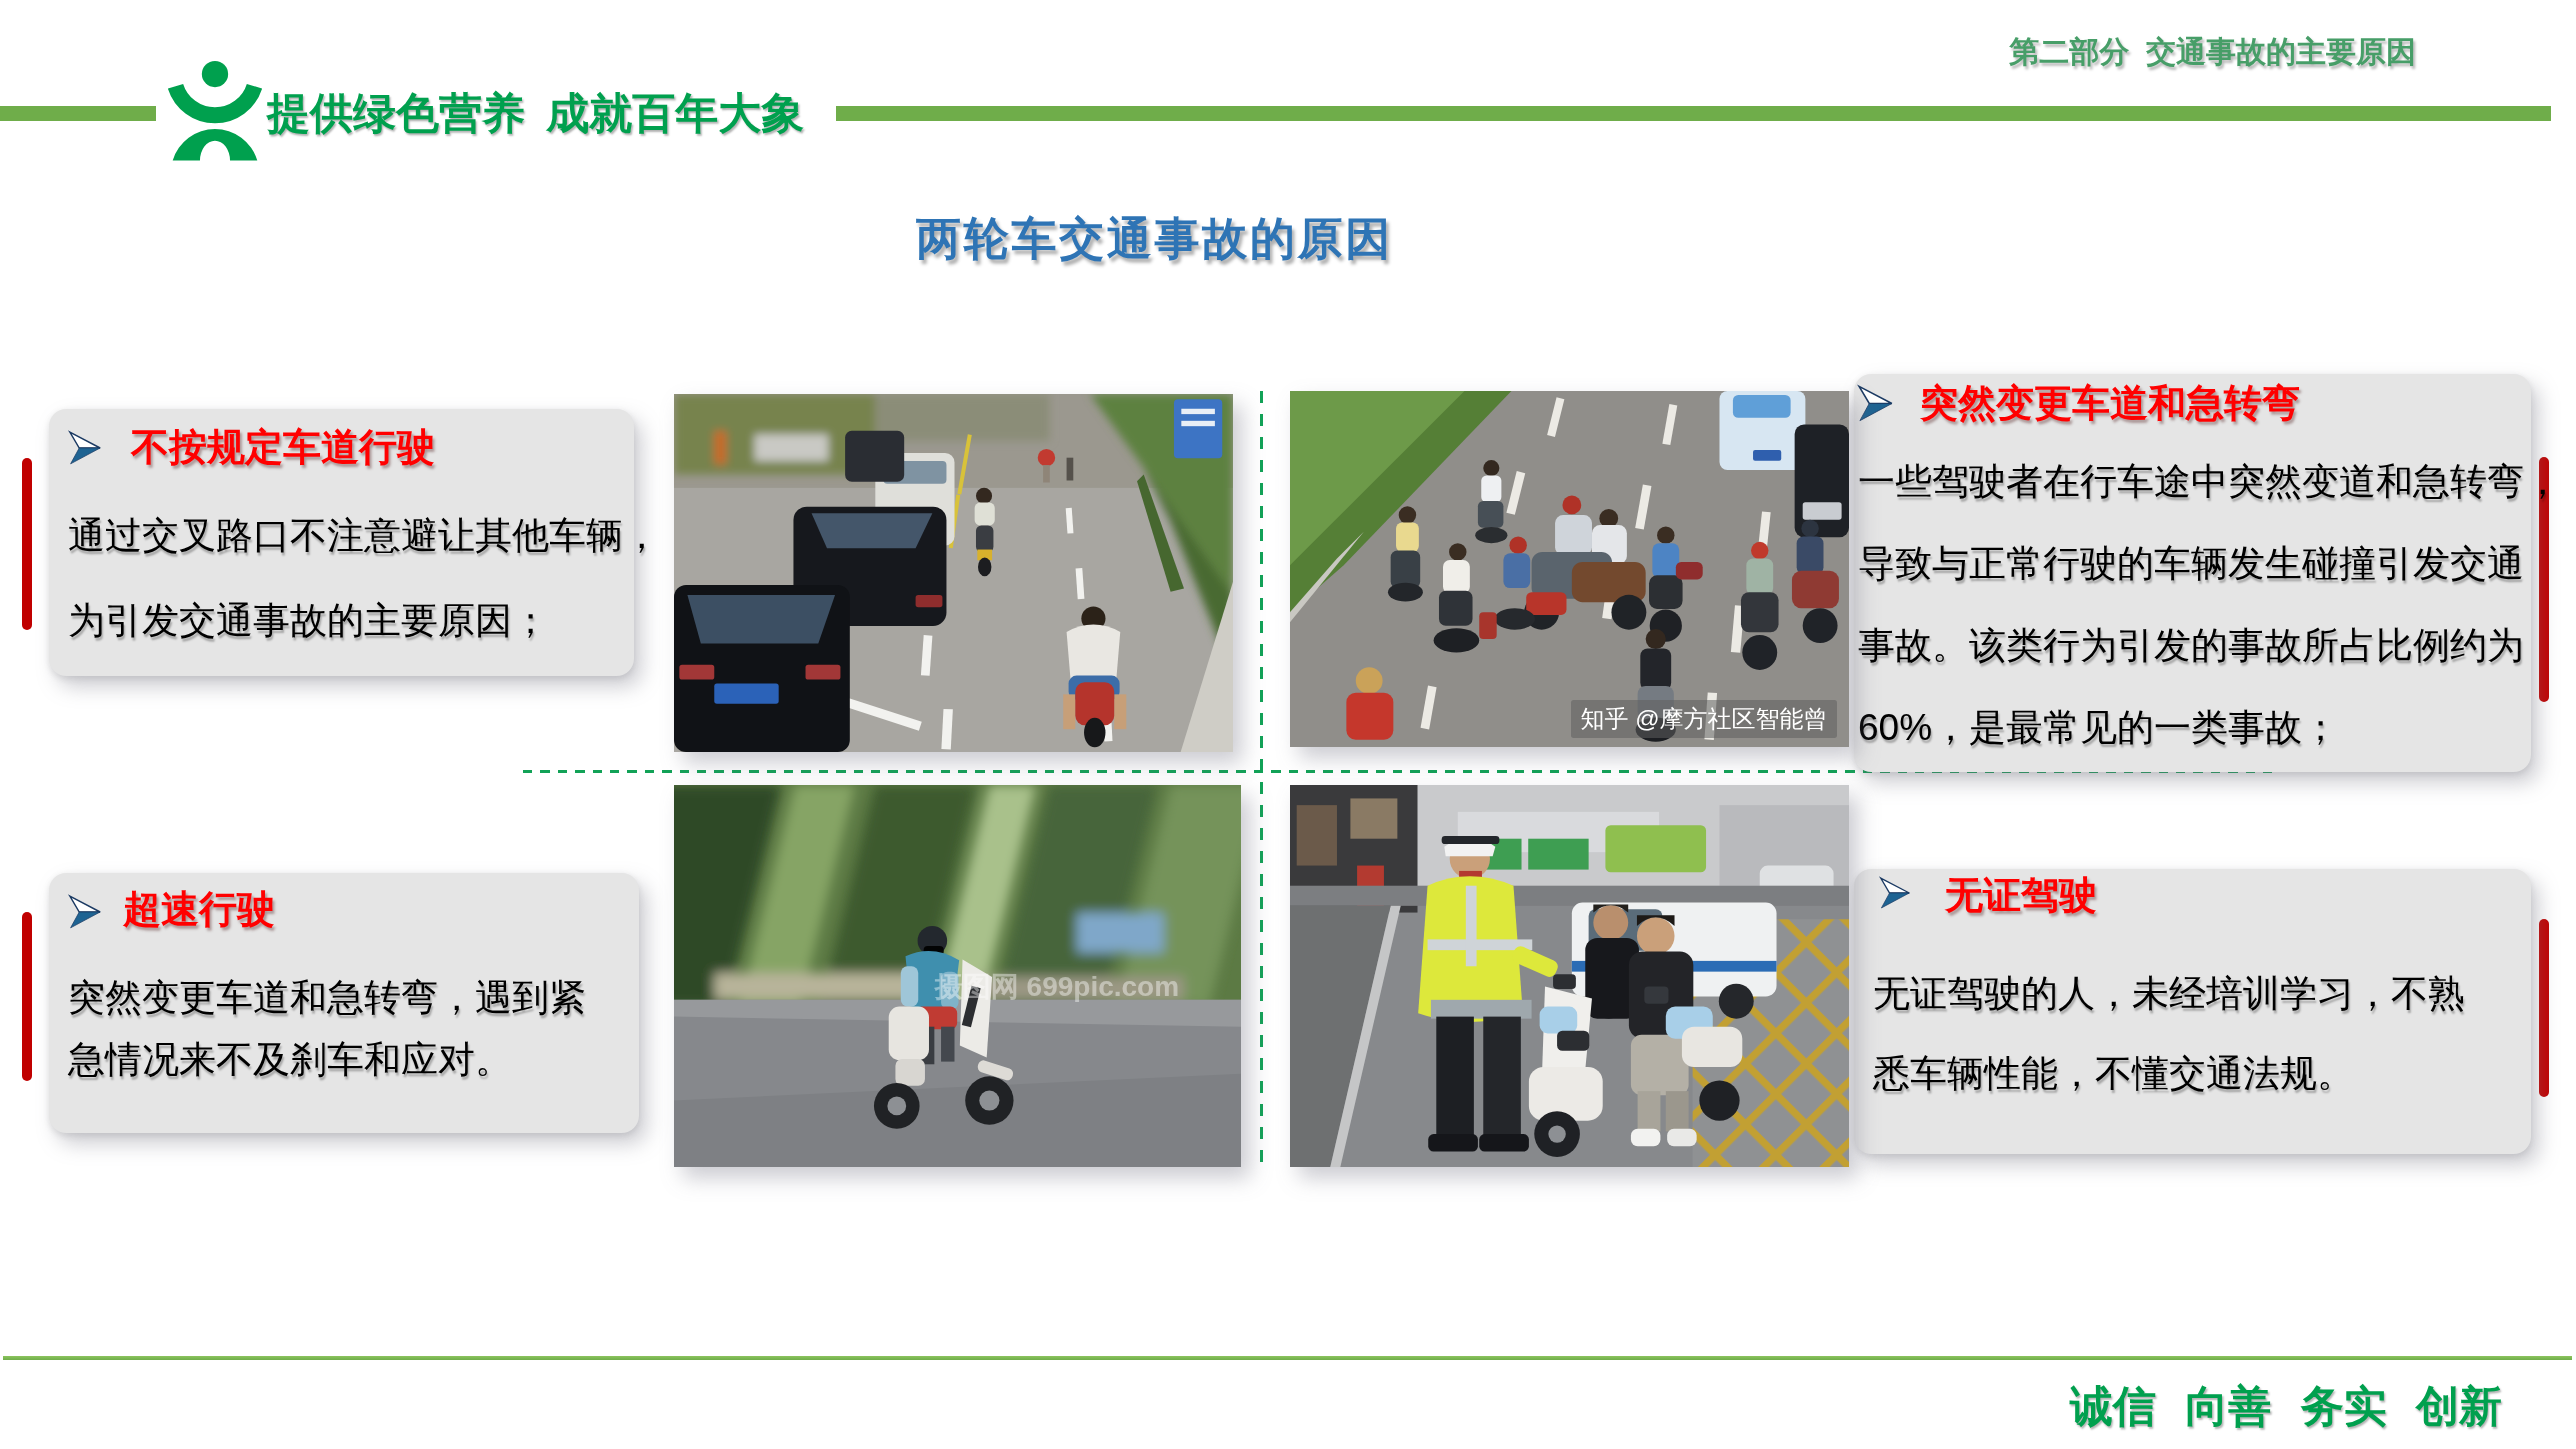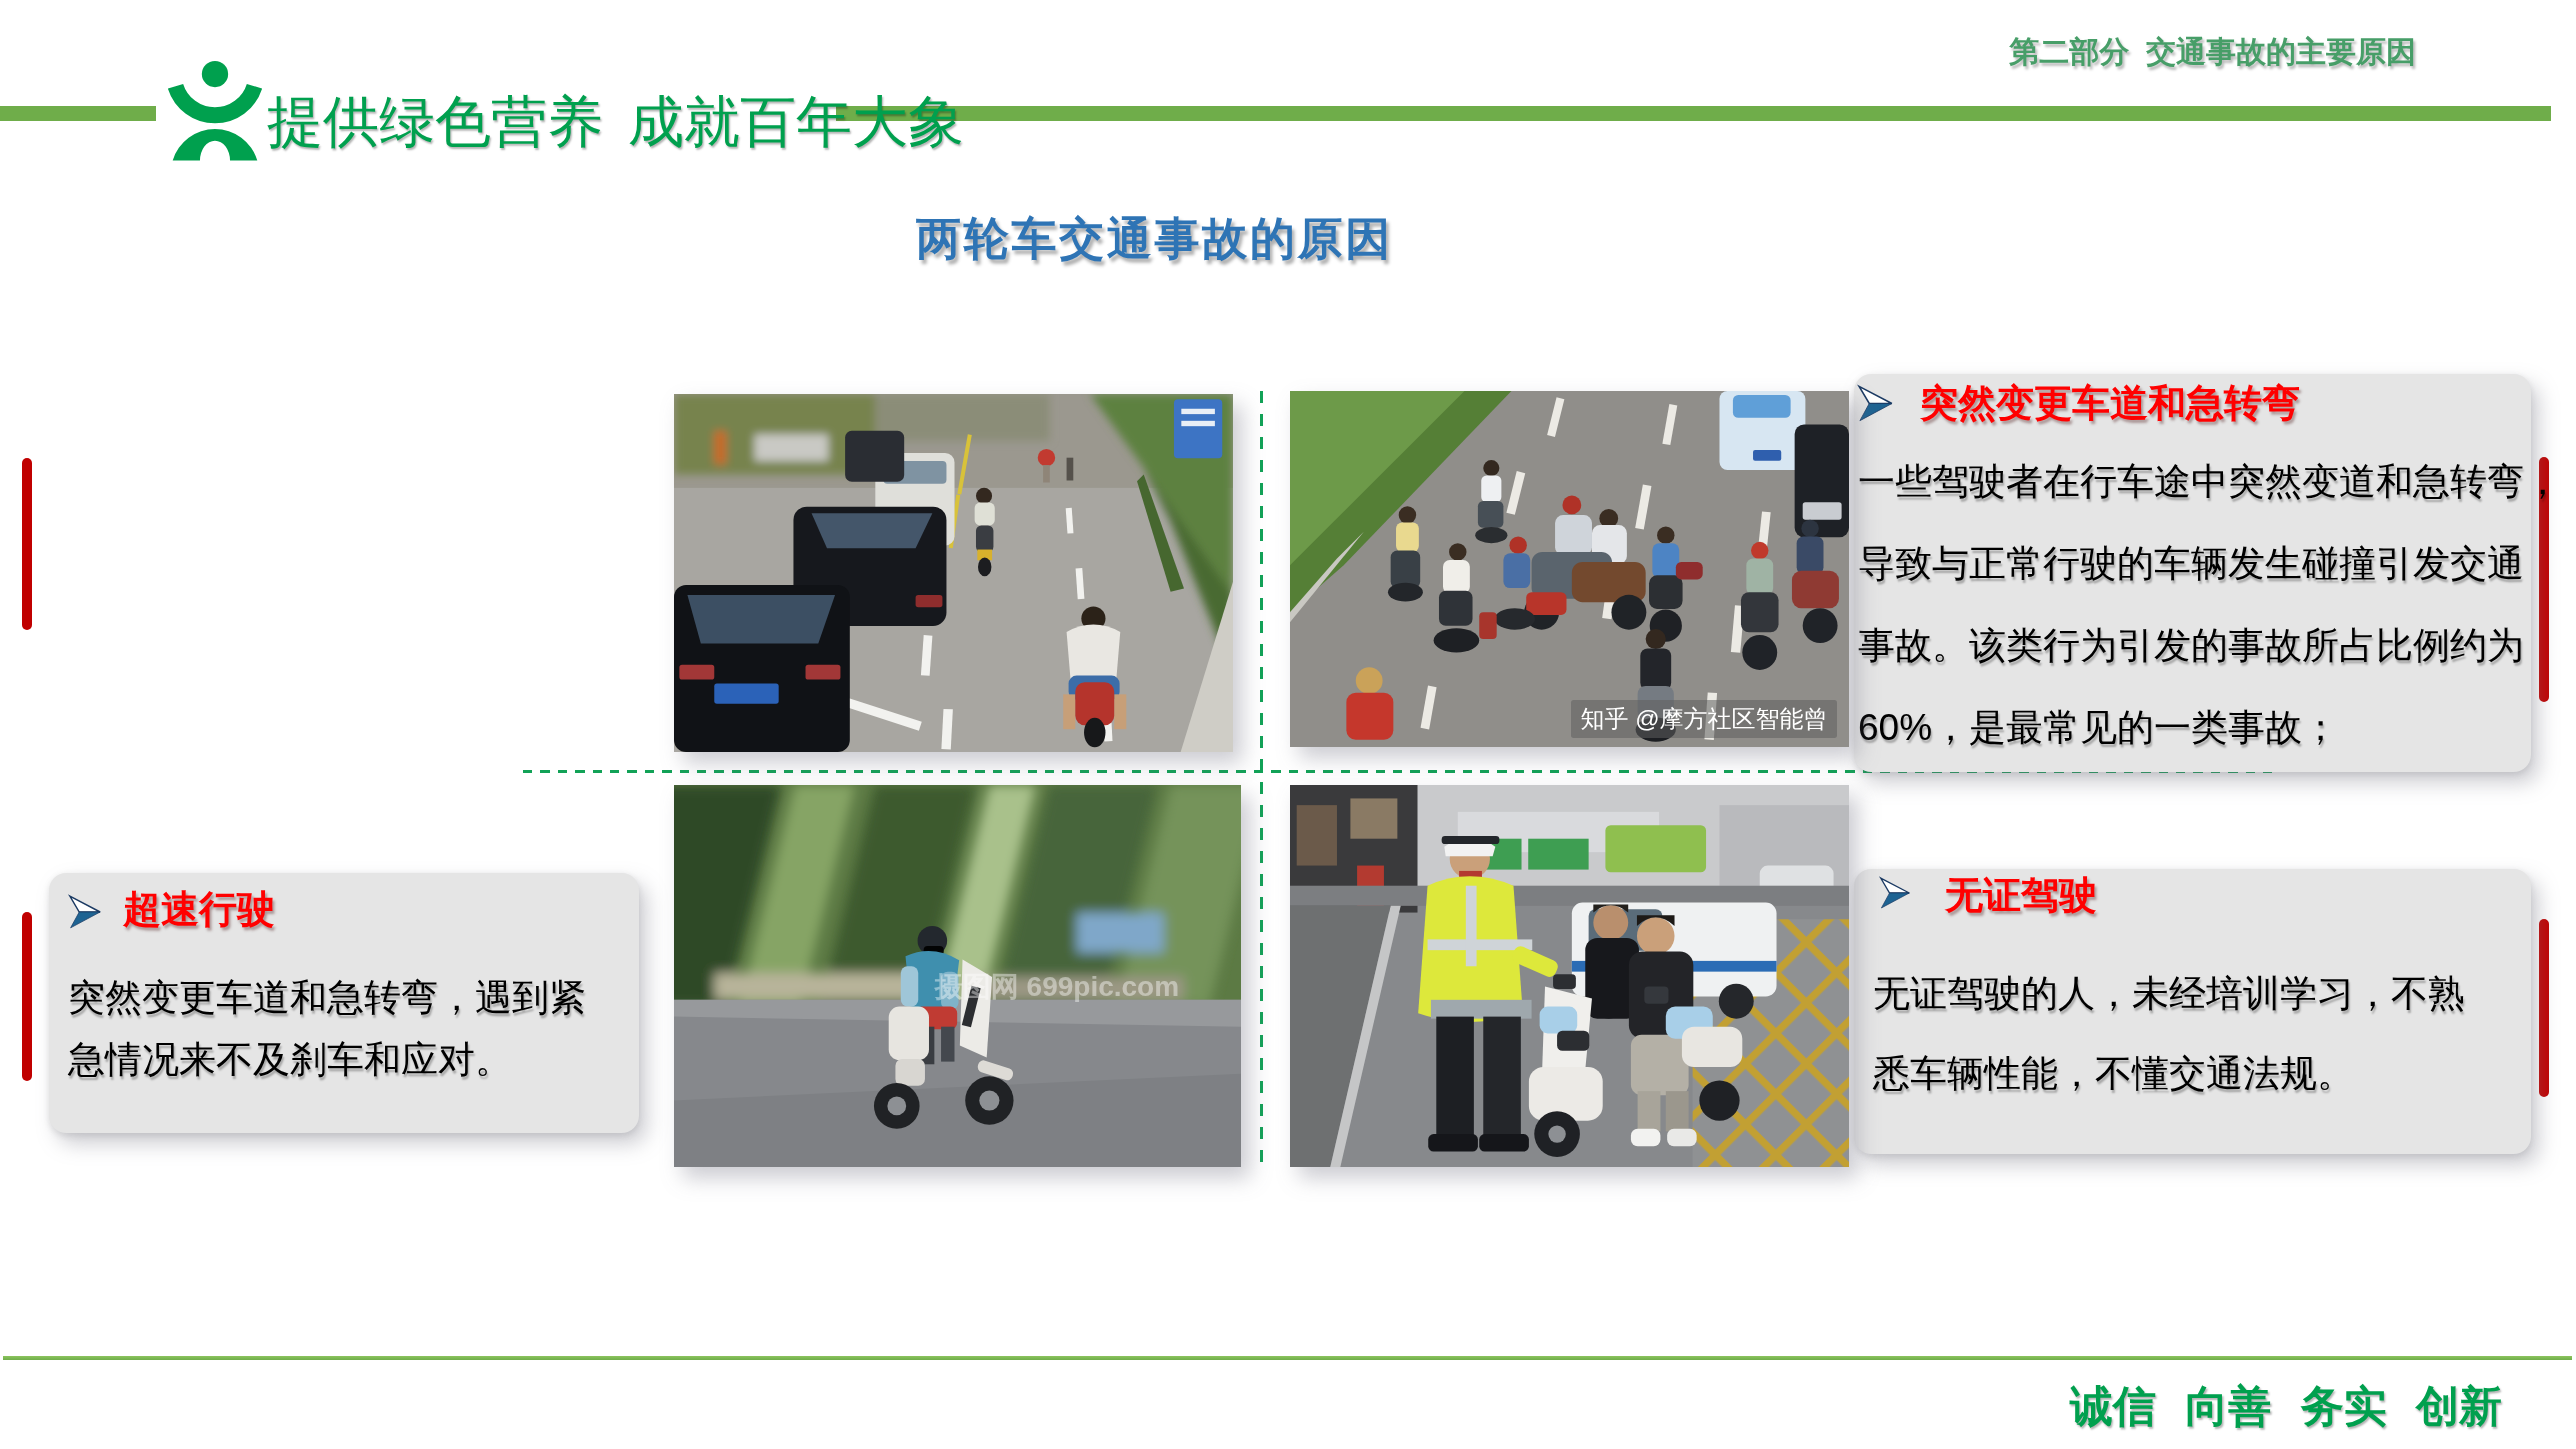--- a/index.html
+++ b/index.html
@@ -4,21 +4,21 @@
 <style>
   html,body{margin:0;padding:0;background:#ffffff;}
   body{width:2576px;height:1449px;font-family:"Liberation Sans","DejaVu Sans",sans-serif;}
   .slide{position:relative;width:2576px;height:1449px;background:#ffffff;overflow:hidden;}
   .abs{position:absolute;}
 
   
   .bar{position:absolute;height:14.8px;background:#6FAD4A;}
   .bar-left{left:0;top:106px;width:156px;}
   .bar-right{left:836px;top:106px;width:1715px;}
-  .brand-slogan{position:absolute;left:267px;top:85px;font-size:56px;font-weight:normal;color:#00A04E;
+  .brand-slogan{position:absolute;left:267px;top:85px;font-size:43px;font-weight:bold;color:#00A04E;
     white-space:pre;word-spacing:9.4px;text-shadow:1.3px 2px 2px rgba(0,0,0,.30);}
   .section-label{position:absolute;right:160px;top:32px;font-size:30px;font-weight:bold;color:#479E68;
     white-space:pre;text-shadow:2px 2.7px 2.7px rgba(0,0,0,.28);}
   .main-title{position:absolute;left:916px;top:209px;font-size:45px;font-weight:bold;color:#2E74B5;
     letter-spacing:2.7px;text-shadow:2.7px 4px 3.4px rgba(0,0,0,.32);}
 
   
   .card{position:absolute;background:#e5e5e5;border-radius:17.4px;
     box-shadow:8px 10.7px 20px rgba(125,125,140,.38), 0 2.7px 6.7px rgba(0,0,0,.10);}
   .card-tl{left:49px;top:409px;width:585px;height:267px;}
@@ -81,20 +81,31 @@
   <div class="main-title">两轮车交通事故的原因</div>
 
   <div class="h-dash"></div>
   <div class="v-dash"></div>
 
   <div class="sidebar sb-tl"></div>
   <div class="sidebar sb-tr"></div>
   <div class="sidebar sb-bl"></div>
   <div class="sidebar sb-br"></div>
 
+  <div class="card card-tl">
+    <div class="bullet" style="left:18px;top:21px;">
+      <svg viewBox="0 0 100 100">
+          <polygon points="8,6 92,50 34,50" fill="#ffffff" stroke="#1b3a63" stroke-width="4"></polygon>
+          <polygon points="34,50 92,50 10,94" fill="#1e6392" stroke="#1b3a63" stroke-width="2"></polygon>
+        </svg>
+    </div>
+    <div class="cause-heading" style="left:82px;top:17.4px;">不按规定车道行驶</div>
+    <div class="cause-line" style="top:84px;line-height:85px;">通过交叉路口不注意避让其他车辆，</div>
+    <div class="cause-line" style="top:169px;line-height:85px;">为引发交通事故的主要原因；</div>
+  </div>
 
   <div class="card card-tr">
     <div class="bullet" style="left:2px;top:10px;width:39px;height:39px;">
       <svg viewBox="0 0 100 100">
           <polygon points="8,6 92,50 34,50" fill="#ffffff" stroke="#1b3a63" stroke-width="4"></polygon>
           <polygon points="34,50 92,50 10,94" fill="#1e6392" stroke="#1b3a63" stroke-width="2"></polygon>
         </svg>
     </div>
     <div class="cause-heading" style="left:66px;top:8px;">突然变更车道和急转弯</div>
     <div class="cause-line tr-line" style="top:67px;line-height:82px;">一些驾驶者在行车途中突然变道和急转弯，</div>

